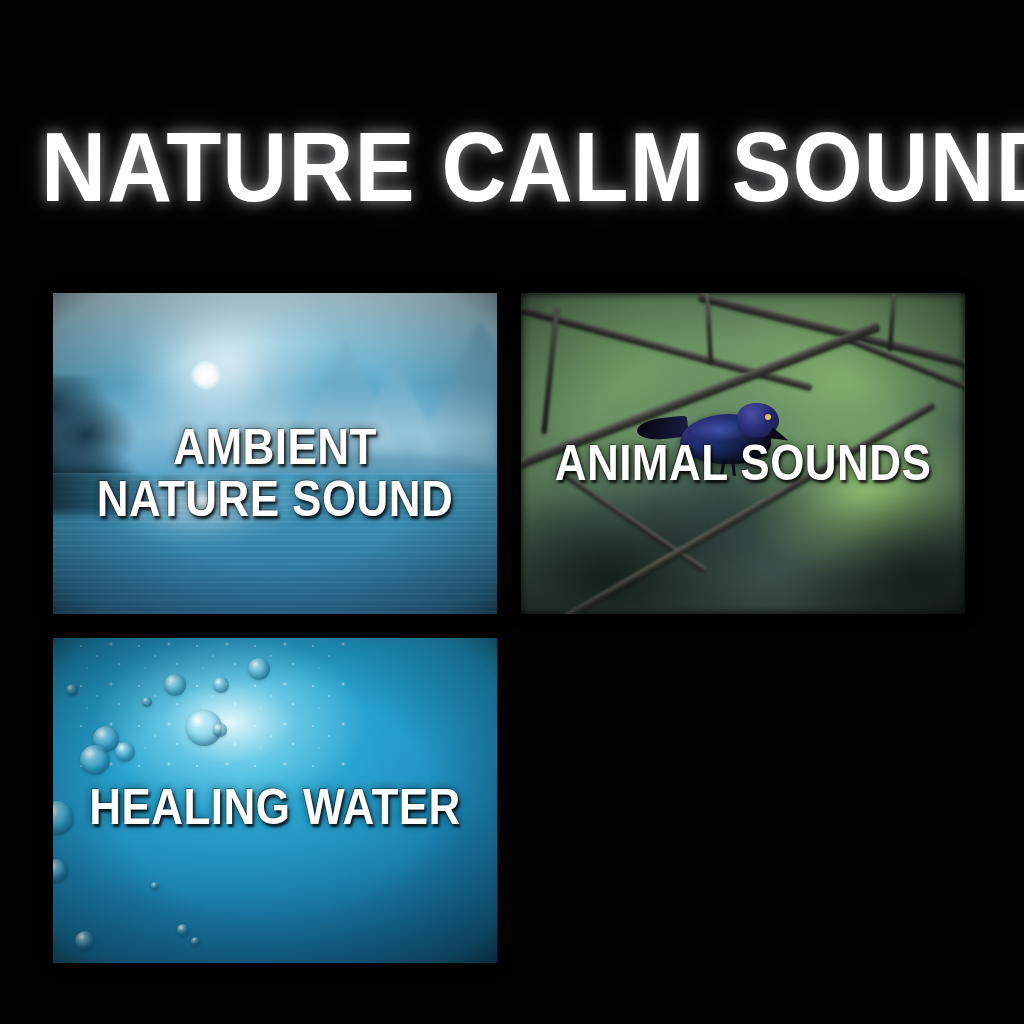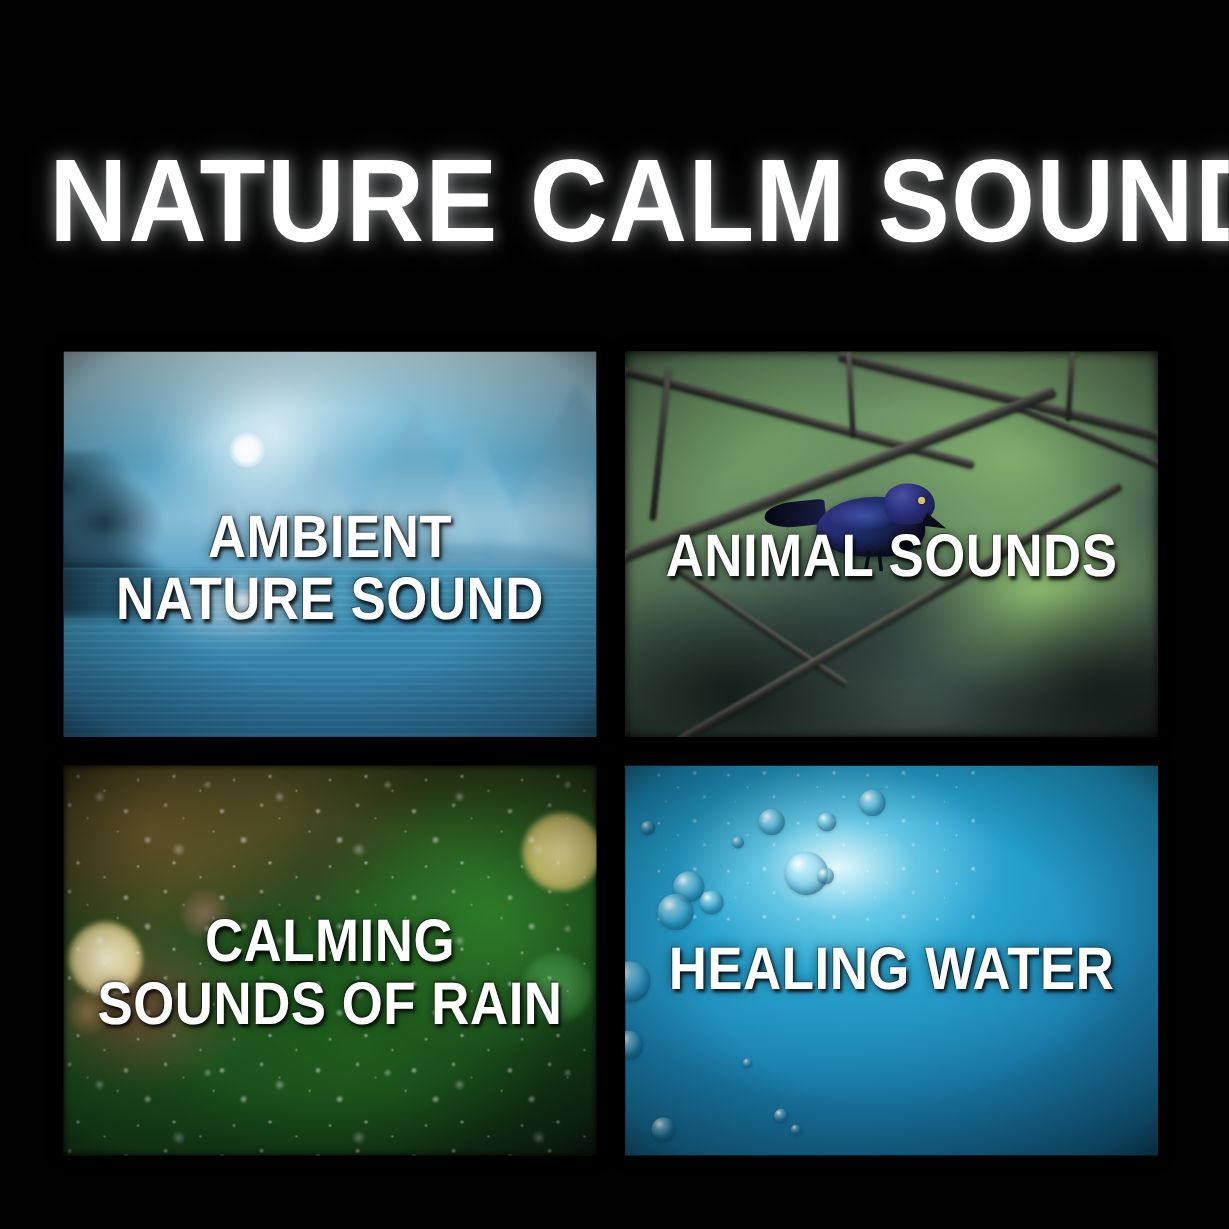--- a/index.html
+++ b/index.html
@@ -425,37 +425,20 @@
         <div class="branch b3"></div>
         <div class="branch b9"></div>
         <div class="branch b4"></div>
       </div>
       <div class="vignette"></div>
       <div class="tile-label label-1line">
         <div>ANIMAL SOUNDS</div>
       </div>
     </div>
 
-    <div class="tile tile-3">
-      <div class="art">
-        <div class="t3-bg"></div>
-        <div class="t3-bokeh bk4"></div>
-        <div class="t3-bokeh bk5"></div>
-        <div class="t3-bokeh bk3"></div>
-        <div class="t3-bokeh bk1"></div>
-        <div class="t3-bokeh bk2"></div>
-        <div class="t3-drops2"></div>
-        <div class="t3-drops"></div>
-      </div>
-      <div class="vignette"></div>
-      <div class="tile-label label-2line">
-        <div>CALMING</div>
-        <div>SOUNDS OF RAIN</div>
-      </div>
-    </div>
 
     <div class="tile tile-4">
       <div class="art">
         <div class="t4-bg"></div>
         <div class="t4-foam"></div>
         <div class="bub u8"></div>
         <div class="bub u16"></div>
         <div class="bub u2"></div>
         <div class="bub u6"></div>
         <div class="bub u7"></div>

